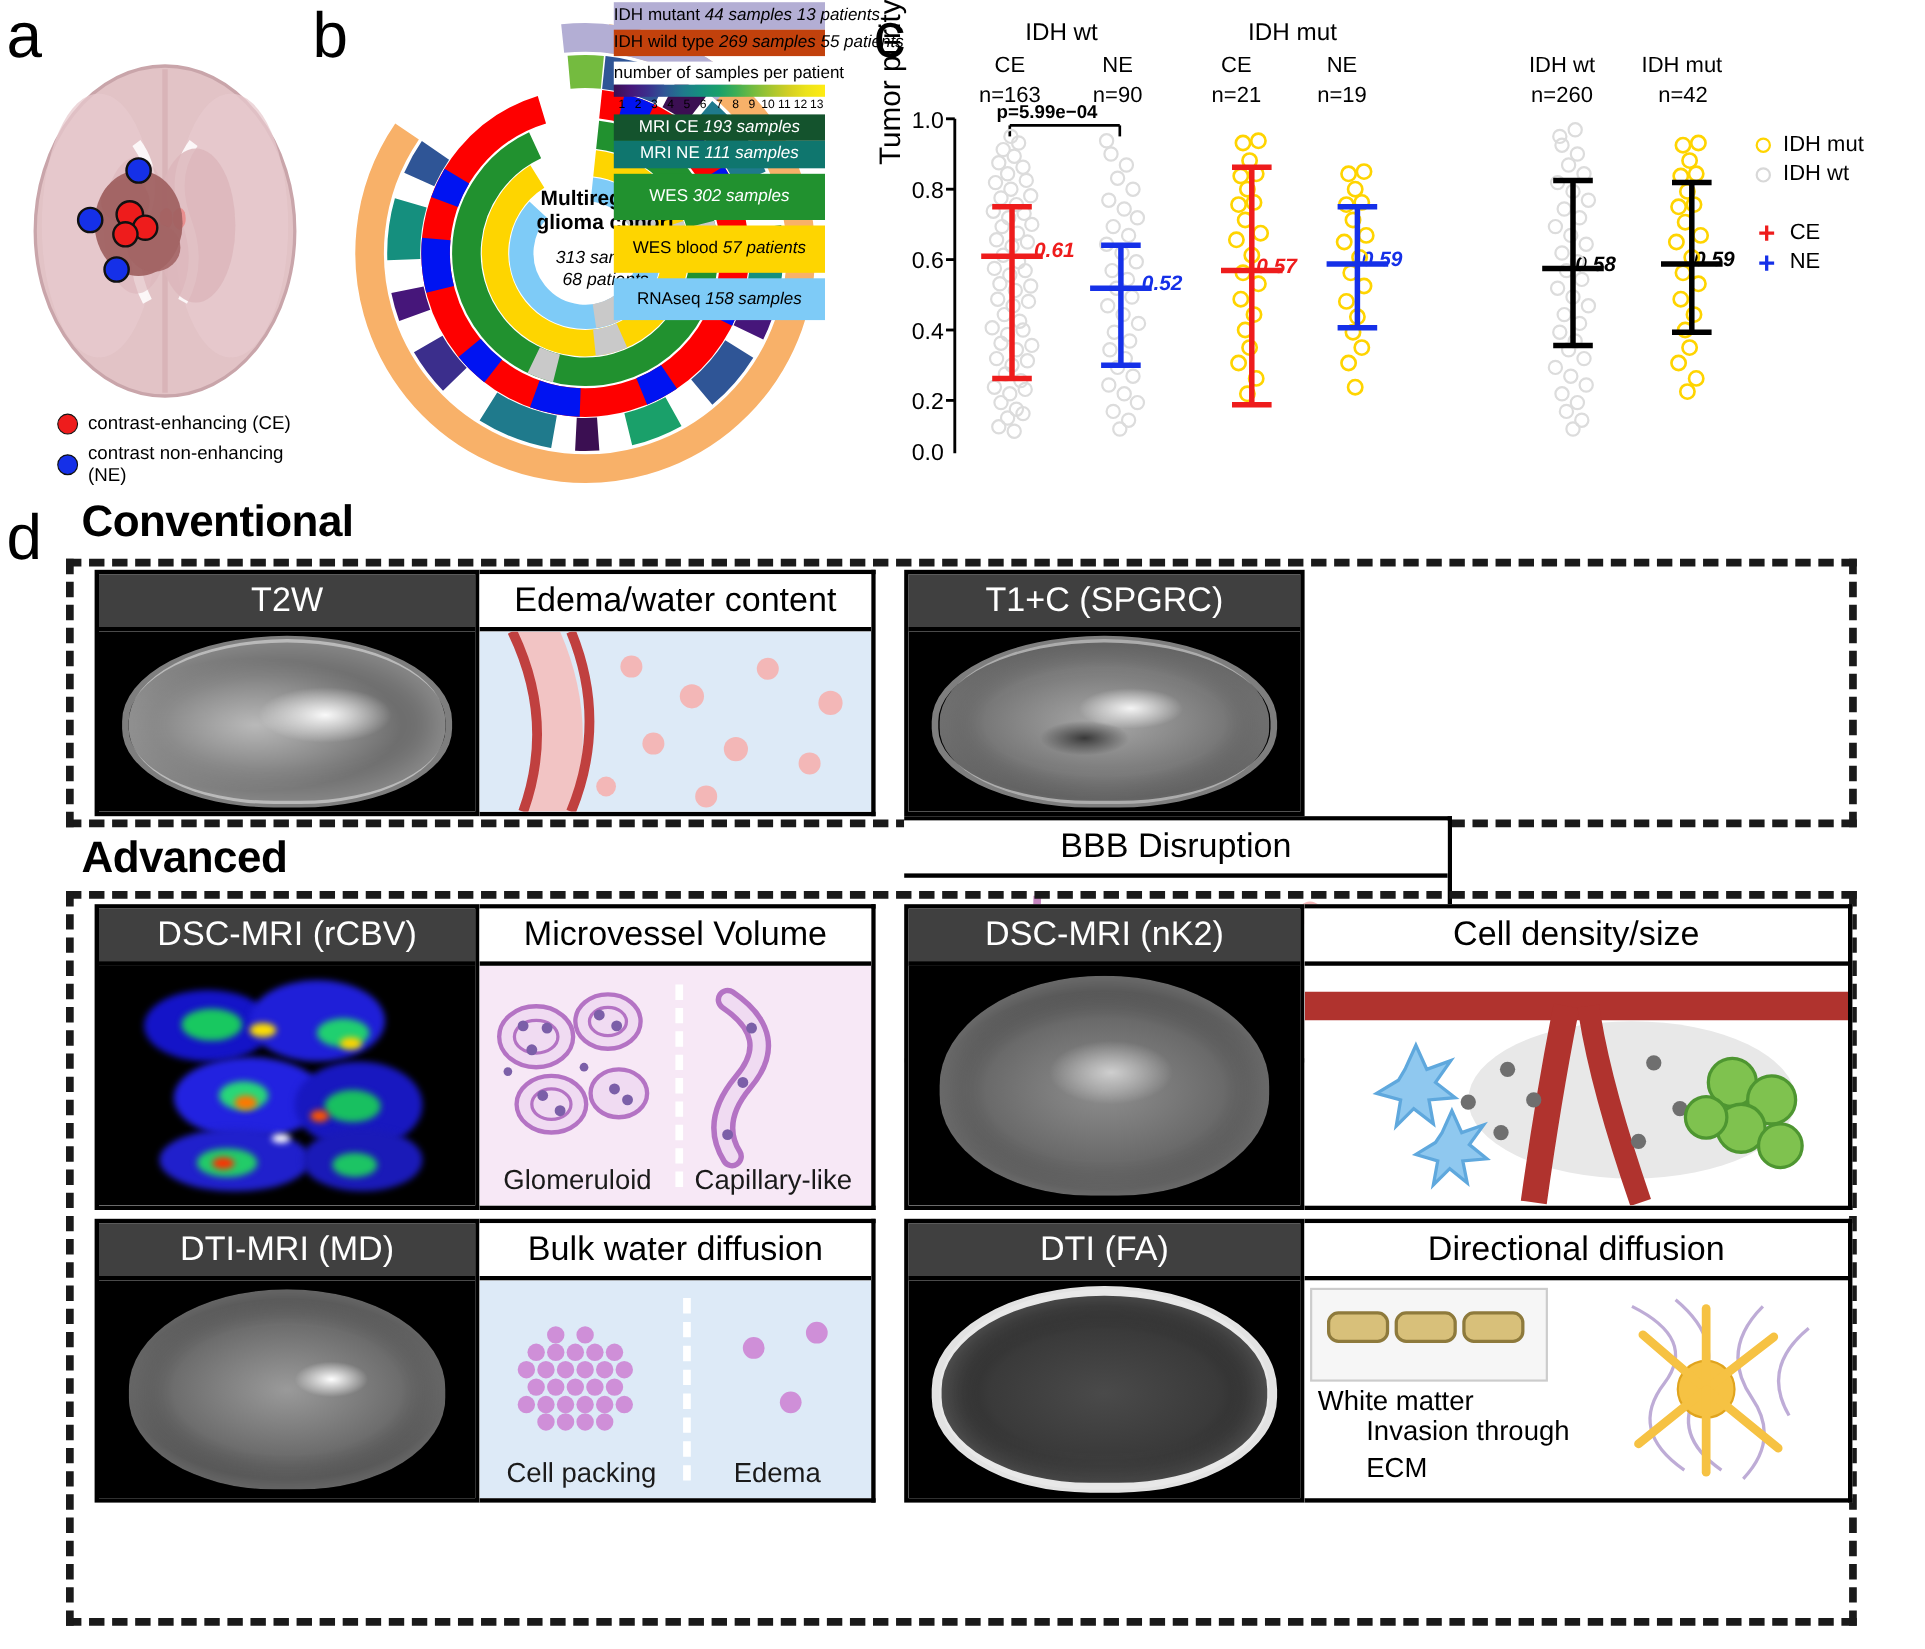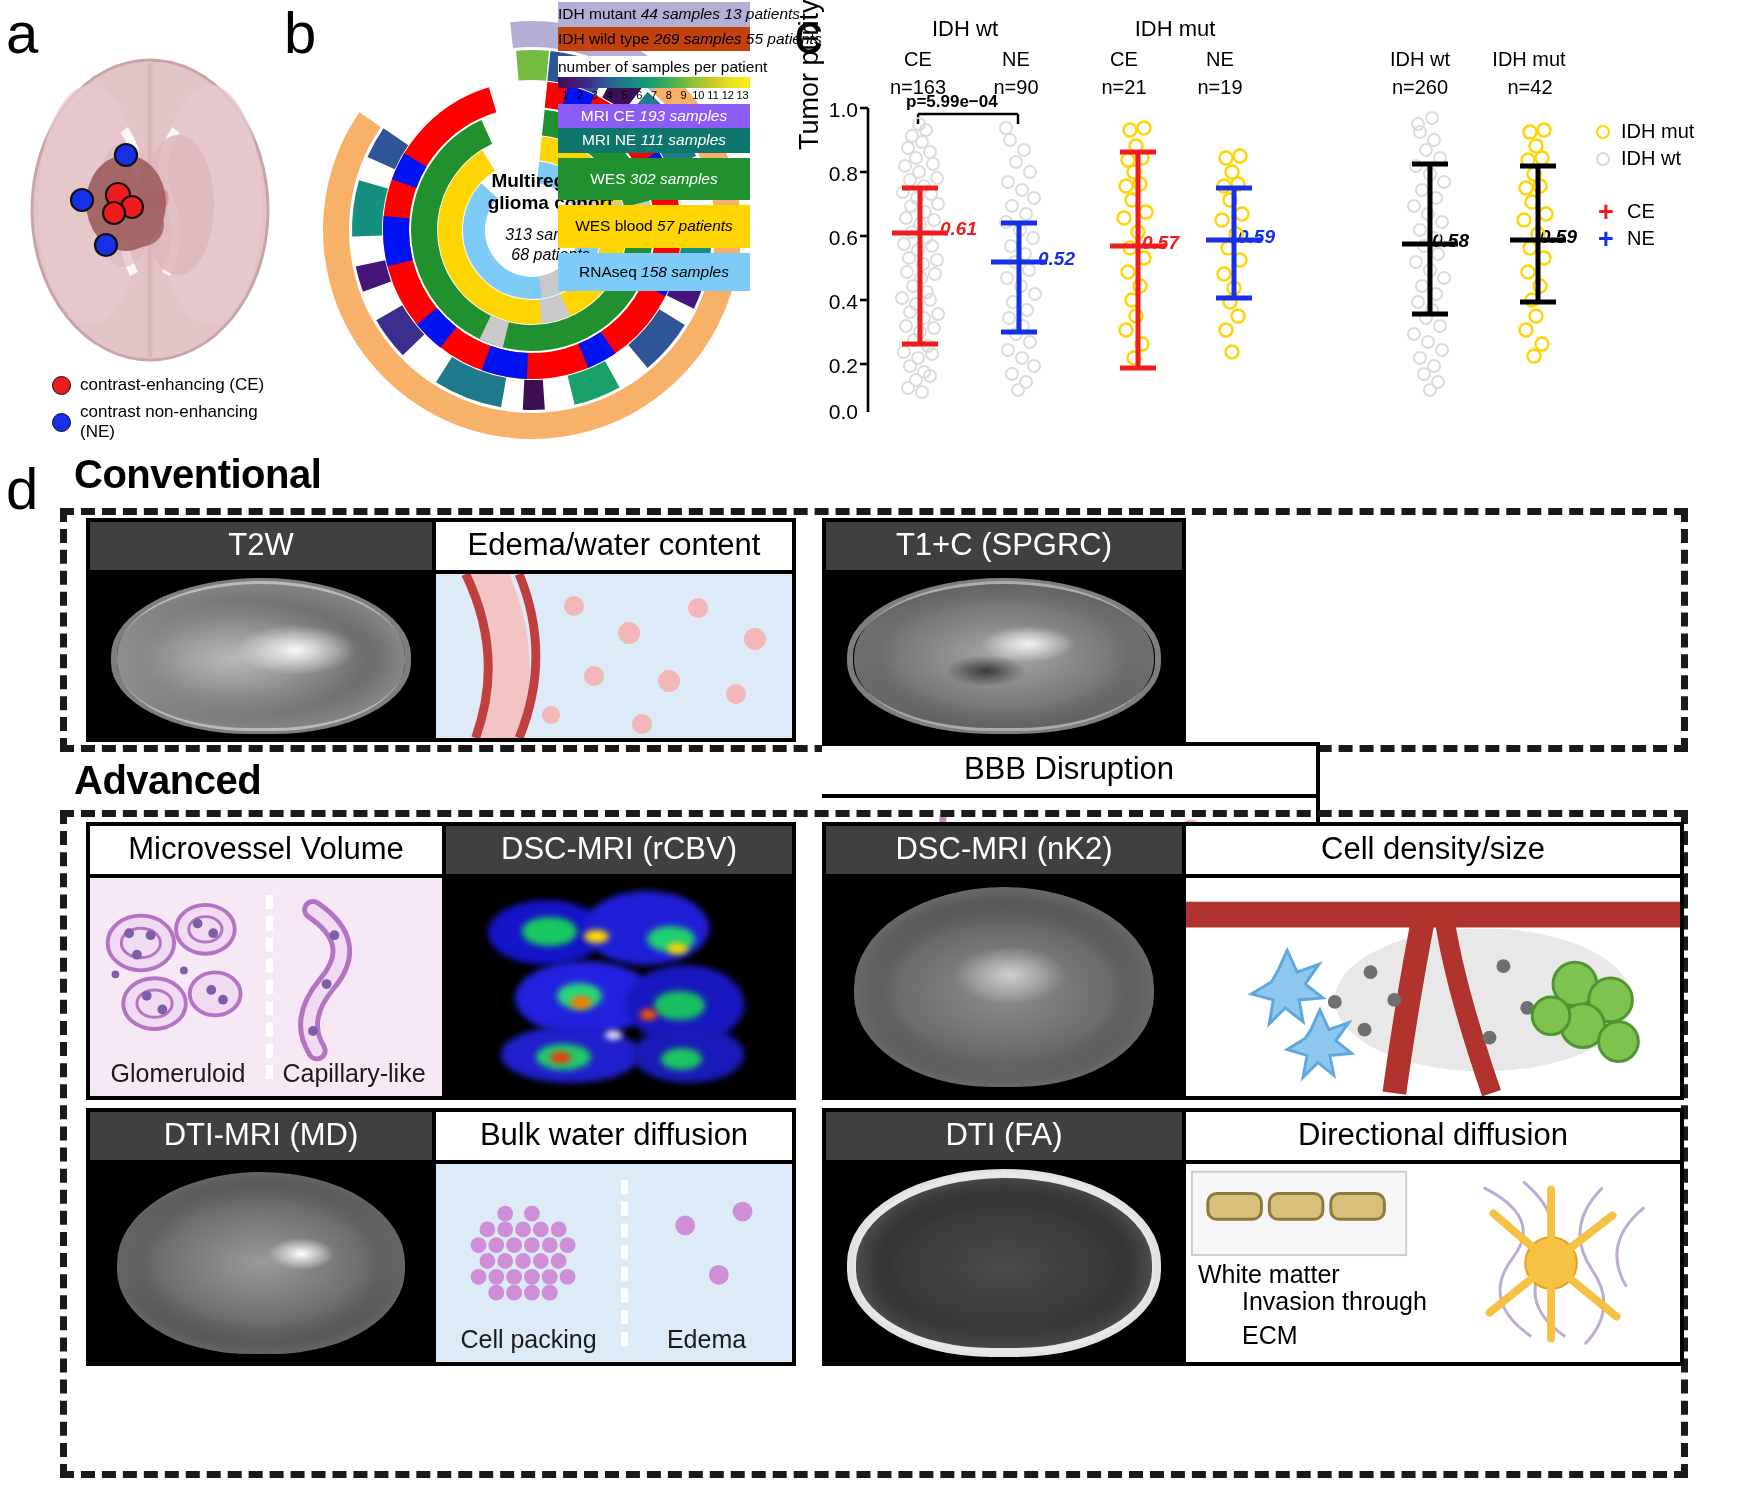--- a/index.html
+++ b/index.html
@@ -41,21 +41,21 @@
   
   #legend-b { position:absolute; left:558px; top:2px; width:1192px; }
   .lb-row {
     font-size:15.5px; line-height:1; text-align:center;
     padding:4px 0 5px 0; white-space:nowrap;
     width:192px;
   }
   .lb-row i { font-style:italic; }
   .lb-purple { background:#b3aed4; color:#000; }
   .lb-orange { background:#c2410c; color:#000; }
-  .lb-red    { background:#8b5cf6; color:#fff; }
+  .lb-red    { background:#14532d; color:#fff; }
   .lb-blue   { background:#0f766e; color:#fff; }
   .lb-green  { background:#21912f; color:#fff; padding:13px 0 14px 0;}
   .lb-yellow { background:#fed500; color:#000; padding:13px 0 14px 0;}
   .lb-cyan   { background:#7ecbf7; color:#000; padding:11px 0 12px 0;}
   .lb-title  { background:#ffffff; color:#000; padding:3px 0 2px 0; font-size:15.5px;}
   .gradbar { width:192px; height:11px;
     background:linear-gradient(to right,
       #3b0f52 0%, #46167a 8%, #3b2e8c 16%, #2f5596 24%, #1f7a8c 33%,
       #158f7e 41%, #1aa06a 50%, #3fae55 58%, #74bb3f 66%, #a9c62f 75%,
       #d4cf22 83%, #ece31a 91%, #ffeb12 100%);
@@ -708,63 +708,20 @@
         </div>
       </div>
     </div>
   </div>
 
   <div class="section-title" style="left:74px; top:318px;">Advanced</div>
 
   <div class="dashbox" style="left:60px; top:370px; width:1628px; height:668px;"></div>
 
   <div class="pair" style="left:86px; top:382px;">
-    <div class="tile" style="width:360px; height:278px;">
-      <div class="tile-head white">Microvessel Volume</div>
-      <div class="tile-body">
-        <div class="ill pink">
-          <svg width="100%" height="100%" viewBox="0 0 360 214">
-            <g fill="#f0dbf2" stroke="#b473c4" stroke-width="4">
-              <ellipse cx="52" cy="62" rx="34" ry="28"></ellipse>
-              <ellipse cx="118" cy="48" rx="30" ry="25"></ellipse>
-              <ellipse cx="66" cy="124" rx="32" ry="26"></ellipse>
-              <ellipse cx="128" cy="114" rx="26" ry="22"></ellipse>
-            </g>
-            <g fill="none" stroke="#b473c4" stroke-width="3">
-              <ellipse cx="52" cy="62" rx="20" ry="15"></ellipse>
-              <ellipse cx="118" cy="48" rx="17" ry="13"></ellipse>
-              <ellipse cx="66" cy="124" rx="18" ry="14"></ellipse>
-            </g>
-            <g fill="#7b5fa8">
-              <circle cx="40" cy="52" r="5"></circle>
-                <circle cx="62" cy="54" r="5"></circle>
-                <circle cx="48" cy="74" r="5"></circle>
-              <circle cx="110" cy="42" r="5"></circle>
-                <circle cx="126" cy="52" r="5"></circle>
-              <circle cx="58" cy="116" r="5"></circle>
-                <circle cx="74" cy="130" r="5"></circle>
-              <circle cx="124" cy="110" r="5"></circle>
-                <circle cx="136" cy="120" r="5"></circle>
-              <circle cx="26" cy="94" r="4"></circle>
-                <circle cx="96" cy="90" r="4"></circle>
-            </g>
-            <path d="M228 28 q50 34 14 76 q-30 36 -10 68" stroke="#b473c4" stroke-width="22" fill="none" stroke-linecap="round"></path>
-            <path d="M228 28 q50 34 14 76 q-30 36 -10 68" stroke="#f0dbf2" stroke-width="12" fill="none" stroke-linecap="round"></path>
-            <g fill="#7b5fa8">
-              <circle cx="250" cy="54" r="5"></circle>
-                <circle cx="242" cy="104" r="5"></circle>
-                <circle cx="228" cy="152" r="5"></circle>
-            </g>
-          </svg>
-          <div class="vdash" style="left:50%;"></div>
-          <div class="cap" style="left:0; width:50%;">Glomeruloid</div>
-          <div class="cap" style="left:50%; width:50%;">Capillary-like</div>
-        </div>
-      </div>
-    </div>
     <div class="tile" style="width:350px; height:278px;">
       <div class="tile-head grey">DSC-MRI (rCBV)</div>
       <div class="tile-body">
         <div class="rcbv">
           <span class="blob" style="left:12%;top:10%;width:34%;height:30%;background:#1414c8;"></span>
           <span class="blob" style="left:40%;top:6%;width:36%;height:34%;background:#1f1fd8;"></span>
           <span class="blob" style="left:20%;top:38%;width:40%;height:34%;background:#2222e0;"></span>
           <span class="blob" style="left:52%;top:40%;width:34%;height:36%;background:#1818c0;"></span>
           <span class="blob" style="left:16%;top:68%;width:40%;height:26%;background:#2020cc;"></span>
           <span class="blob" style="left:54%;top:68%;width:32%;height:26%;background:#1a1ab8;"></span>
@@ -773,20 +730,63 @@
           <span class="blob" style="left:32%;top:48%;width:13%;height:12%;background:#28d878;"></span>
           <span class="blob" style="left:60%;top:52%;width:15%;height:13%;background:#18c060;"></span>
           <span class="blob" style="left:26%;top:76%;width:16%;height:12%;background:#22cc68;"></span>
           <span class="blob" style="left:62%;top:78%;width:12%;height:10%;background:#1cc464;"></span>
           <span class="blob" style="left:40%;top:24%;width:7%;height:6%;background:#ffe000;"></span>
           <span class="blob" style="left:36%;top:54%;width:6%;height:6%;background:#ff7700;"></span>
           <span class="blob" style="left:64%;top:30%;width:6%;height:5%;background:#ffd400;"></span>
           <span class="blob" style="left:30%;top:80%;width:6%;height:5%;background:#ff3000;"></span>
           <span class="blob" style="left:56%;top:60%;width:5%;height:5%;background:#ff5500;"></span>
           <span class="blob" style="left:46%;top:70%;width:5%;height:4%;background:#ffffff;"></span>
+        </div>
+      </div>
+    </div>
+    <div class="tile" style="width:360px; height:278px;">
+      <div class="tile-head white">Microvessel Volume</div>
+      <div class="tile-body">
+        <div class="ill pink">
+          <svg width="100%" height="100%" viewBox="0 0 360 214">
+            <g fill="#f0dbf2" stroke="#b473c4" stroke-width="4">
+              <ellipse cx="52" cy="62" rx="34" ry="28"></ellipse>
+              <ellipse cx="118" cy="48" rx="30" ry="25"></ellipse>
+              <ellipse cx="66" cy="124" rx="32" ry="26"></ellipse>
+              <ellipse cx="128" cy="114" rx="26" ry="22"></ellipse>
+            </g>
+            <g fill="none" stroke="#b473c4" stroke-width="3">
+              <ellipse cx="52" cy="62" rx="20" ry="15"></ellipse>
+              <ellipse cx="118" cy="48" rx="17" ry="13"></ellipse>
+              <ellipse cx="66" cy="124" rx="18" ry="14"></ellipse>
+            </g>
+            <g fill="#7b5fa8">
+              <circle cx="40" cy="52" r="5"></circle>
+                <circle cx="62" cy="54" r="5"></circle>
+                <circle cx="48" cy="74" r="5"></circle>
+              <circle cx="110" cy="42" r="5"></circle>
+                <circle cx="126" cy="52" r="5"></circle>
+              <circle cx="58" cy="116" r="5"></circle>
+                <circle cx="74" cy="130" r="5"></circle>
+              <circle cx="124" cy="110" r="5"></circle>
+                <circle cx="136" cy="120" r="5"></circle>
+              <circle cx="26" cy="94" r="4"></circle>
+                <circle cx="96" cy="90" r="4"></circle>
+            </g>
+            <path d="M228 28 q50 34 14 76 q-30 36 -10 68" stroke="#b473c4" stroke-width="22" fill="none" stroke-linecap="round"></path>
+            <path d="M228 28 q50 34 14 76 q-30 36 -10 68" stroke="#f0dbf2" stroke-width="12" fill="none" stroke-linecap="round"></path>
+            <g fill="#7b5fa8">
+              <circle cx="250" cy="54" r="5"></circle>
+                <circle cx="242" cy="104" r="5"></circle>
+                <circle cx="228" cy="152" r="5"></circle>
+            </g>
+          </svg>
+          <div class="vdash" style="left:50%;"></div>
+          <div class="cap" style="left:0; width:50%;">Glomeruloid</div>
+          <div class="cap" style="left:50%; width:50%;">Capillary-like</div>
         </div>
       </div>
     </div>
   </div>
 
   <div class="pair" style="left:822px; top:382px;">
     <div class="tile" style="width:364px; height:278px;">
       <div class="tile-head grey">DSC-MRI (nK2)</div>
       <div class="tile-body">
         <div class="mri nk2">

